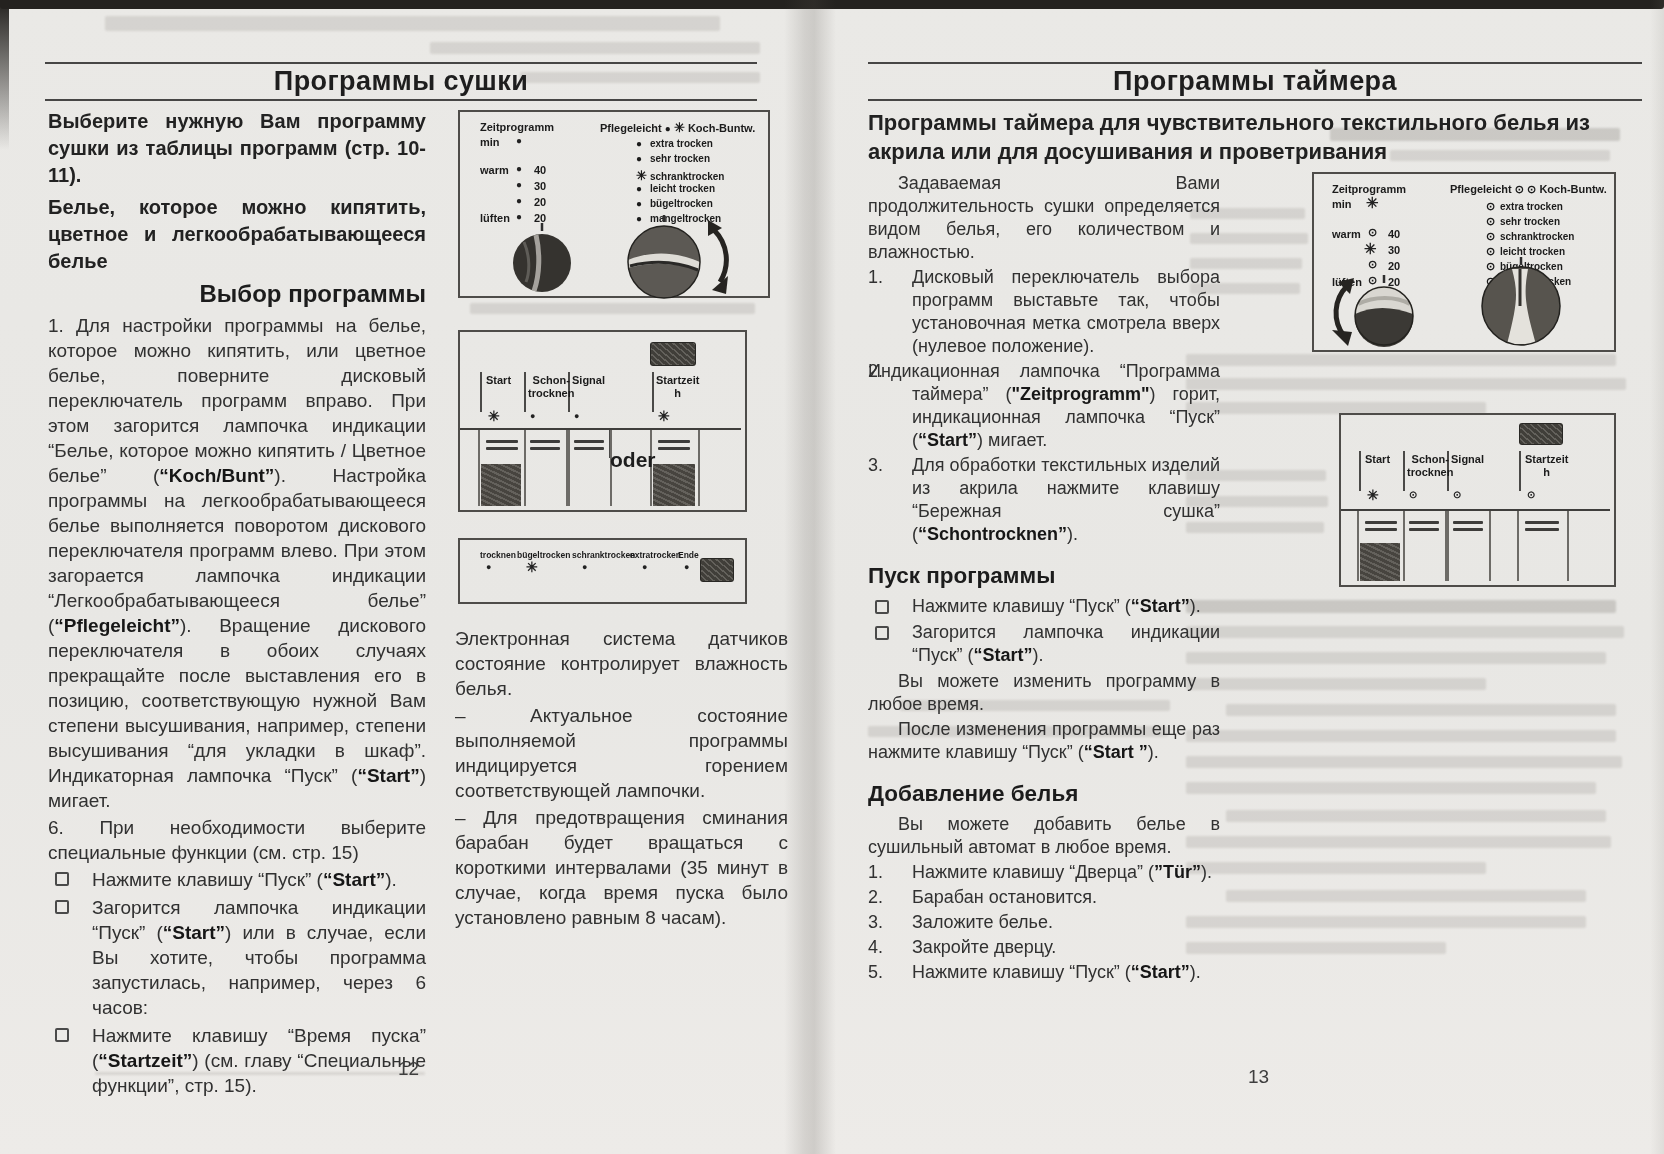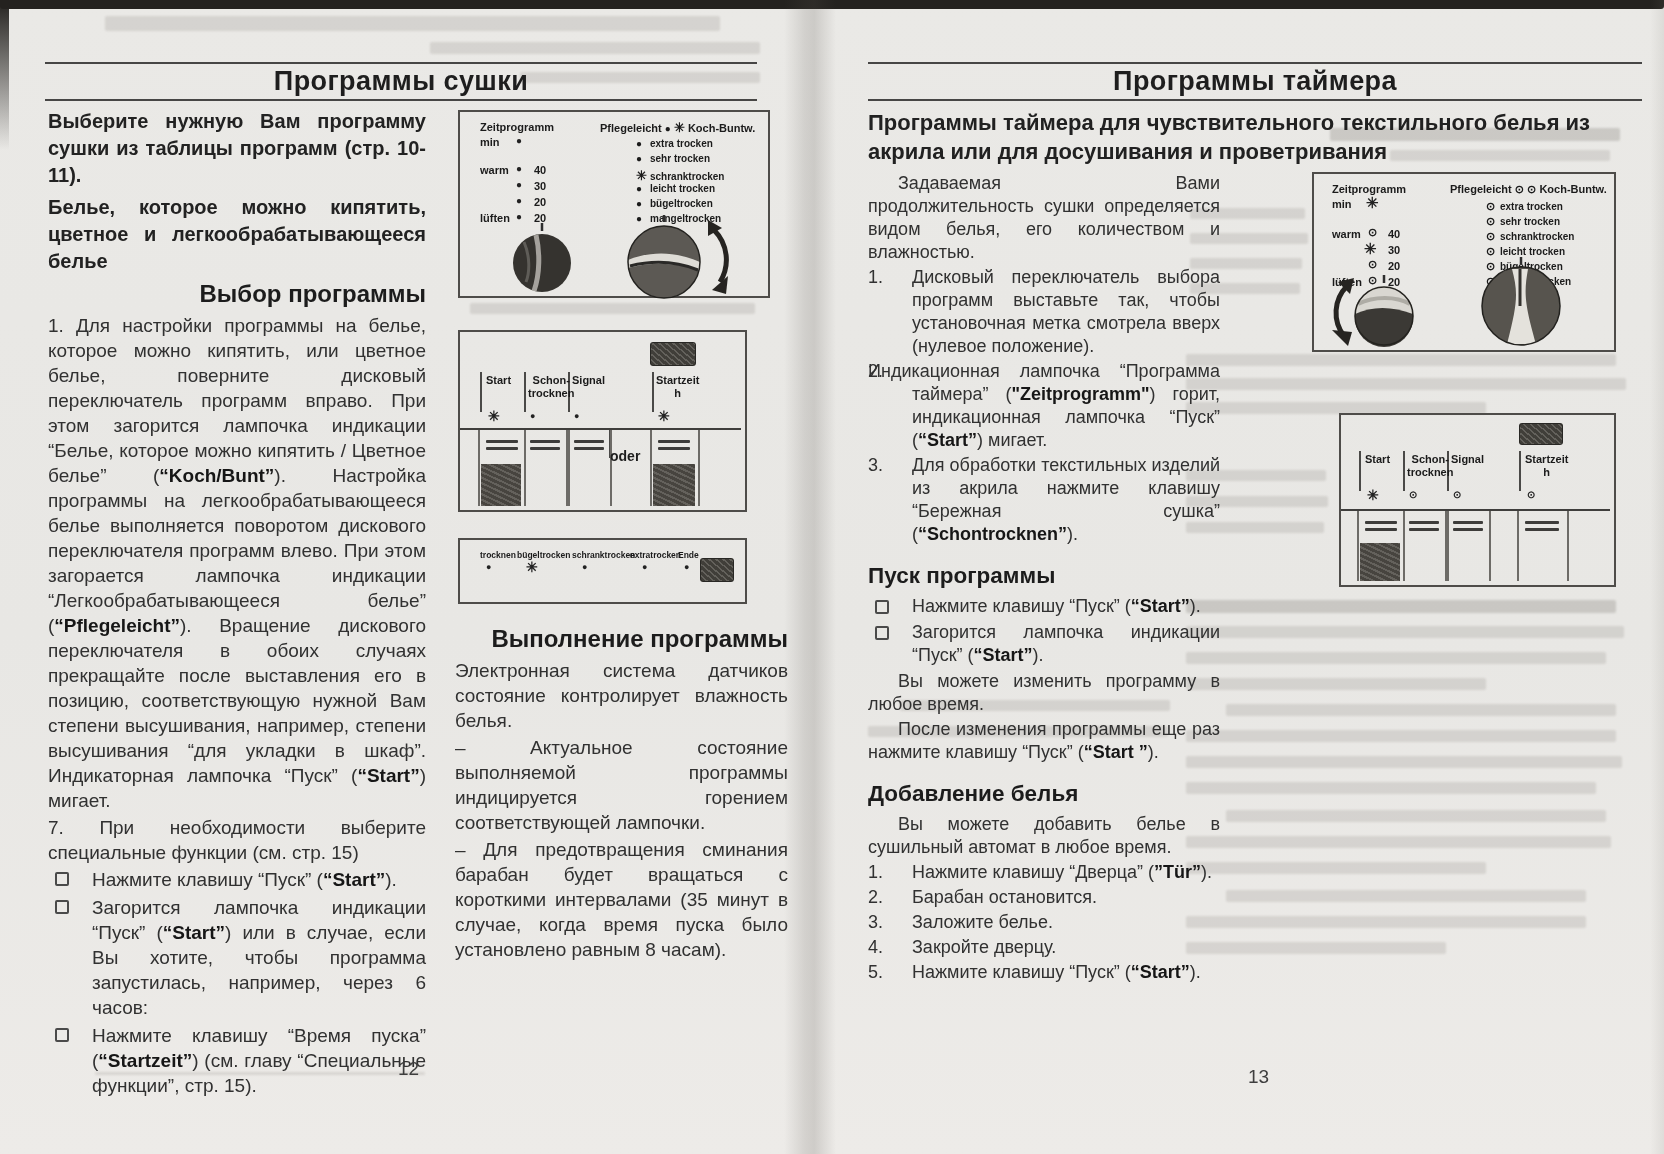--- a/index.html
+++ b/index.html
@@ -39,21 +39,21 @@
   .opt-row .oi{display:inline-block;width:14px;font-size:10px;}
   .display{position:absolute;background:#403e39;border-radius:3px;
     box-shadow:inset 0 0 0 1px #282724;
     background-image:repeating-linear-gradient(40deg,rgba(225,222,215,.22) 0 1.5px,rgba(0,0,0,0) 1.5px 4.5px);}
   .hline{position:absolute;height:2px;background:#3f3e3c;}
   .vtick{position:absolute;width:2px;background:#4a4947;}
   .slot{position:absolute;border-left:2px solid #6d6b67;border-right:2px solid #6d6b67;}
   .ridge{position:absolute;height:3px;background:#3d3c3a;border-radius:1px;}
   .press{position:absolute;background:#47443f;
     background-image:repeating-linear-gradient(25deg,rgba(231,229,223,.18) 0 2px,rgba(0,0,0,0) 2px 5px);}
-  .oder{position:absolute;font-weight:bold;font-size:14px;color:#1d1d1d;}
+  .oder{position:absolute;font-weight:bold;font-size:21px;color:#1d1d1d;}
 
   .ghost{position:absolute;background:rgba(104,100,93,0.16);border-radius:2px;filter:blur(1.2px);}
   .ghost.dk{background:rgba(104,100,93,0.24);}
   b{color:#161616;}
 </style>
 </head>
 <body>
 
 <div class="scan">
   <div class="edge-top"></div>
@@ -98,21 +98,21 @@
 
   <div class="rule" style="left:45px;top:62px;width:712px;"></div>
   <div class="title" style="left:45px;top:66px;width:712px;">Программы сушки</div>
   <div class="rule" style="left:45px;top:99px;width:712px;"></div>
 
   <div class="col c12" style="left:48px;top:108px;width:378px;">
     <p class="lead">Выберите нужную Вам программу сушки из таблицы программ (стр. 10-11).</p>
     <p class="lead">Белье, которое можно кипятить, цветное и легкообрабатывающееся белье</p>
     <div class="h1x">Выбор программы</div>
     <p class="p">1.   Для настройки программы на белье, которое можно кипятить, или цветное белье, поверните дисковый переключатель программ вправо. При этом загорится лампочка индикации “Белье, которое можно кипятить / Цветное белье” (<b>“Koch/Bunt”</b>). Настройка программы на легкообрабатывающееся белье выполняется поворотом дискового переключателя программ влево. При этом загорается лампочка индикации “Легкообрабатывающееся белье” (<b>“Pflegeleicht”</b>). Вращение дискового переключателя в обоих случаях прекращайте после выставления его в позицию, соответствующую нужной Вам степени высушивания, например, степени высушивания “для укладки в шкаф”. Индикаторная лампочка “Пуск” (<b>“Start”</b>) мигает.</p>
-    <p class="p">7.   При необходимости выберите специальные функции (см. стр. 15)</p>
+    <p class="p">6.   При необходимости выберите специальные функции (см. стр. 15)</p>
     <div class="bullet"><span class="sq"></span><span>Нажмите клавишу “Пуск” (<b>“Start”</b>).</span></div>
     <div class="bullet"><span class="sq"></span><span>Загорится лампочка индикации “Пуск” (<b>“Start”</b>) или в случае, если Вы хотите, чтобы программа запустилась, например, через 6 часов:</span></div>
     <div class="bullet"><span class="sq"></span><span>Нажмите клавишу “Время пуска” (<b>“Startzeit”</b>) (см. главу “Специальные функции”, стр. 15).</span></div>
   </div>
 
   <div class="fig" style="left:458px;top:110px;width:308px;height:184px;">
     <div class="flabel fs11" style="left:20px;top:9px;">Zeitprogramm</div>
     <div class="flabel fs11" style="left:20px;top:24px;">min</div>
     <span class="icon" style="left:56px;top:23px;font-size:10px;">●</span>
     <div class="flabel fs11" style="left:20px;top:52px;">warm</div>
@@ -201,21 +201,20 @@
     <div class="flabel fs85" style="left:218px;top:10px;">Ende</div>
     <span class="icon" style="left:26px;top:22px;font-size:9px;">●</span>
     <span class="icon" style="left:66px;top:19px;font-size:14px;">✳</span>
     <span class="icon" style="left:122px;top:22px;font-size:9px;">●</span>
     <span class="icon" style="left:182px;top:22px;font-size:9px;">●</span>
     <span class="icon" style="left:224px;top:22px;font-size:9px;">●</span>
     <div class="display" style="left:240px;top:18px;width:34px;height:24px;"></div>
   </div>
 
   <div class="col c12" style="left:455px;top:626px;width:333px;">
-    <div class="h1x" style="margin-top:0;">Выполнение программы</div>
     <p class="p">Электронная система датчиков состояние контролирует влажность белья.</p>
     <p class="p">–   Актуальное состояние выполняемой программы индицируется горением соответствующей лампочки.</p>
     <p class="p">–   Для предотвращения сминания барабан будет вращаться с короткими интервалами (35 минут в случае, когда время пуска было установлено равным 8 часам).</p>
   </div>
 
   <div class="pagenum" style="left:398px;top:1058px;">12</div>
 
   <div class="rule" style="left:868px;top:62px;width:774px;"></div>
   <div class="title" style="left:868px;top:66px;width:774px;">Программы таймера</div>
   <div class="rule" style="left:868px;top:99px;width:774px;"></div>

